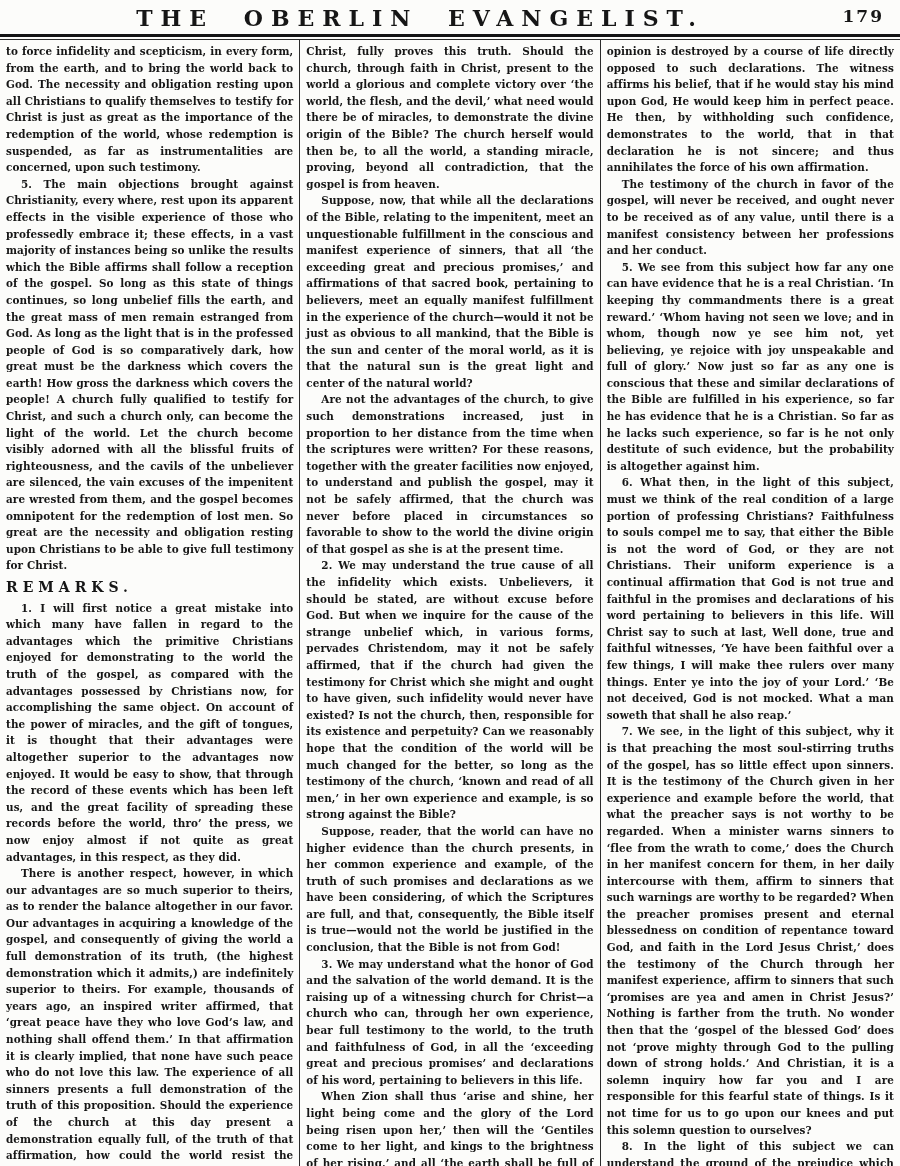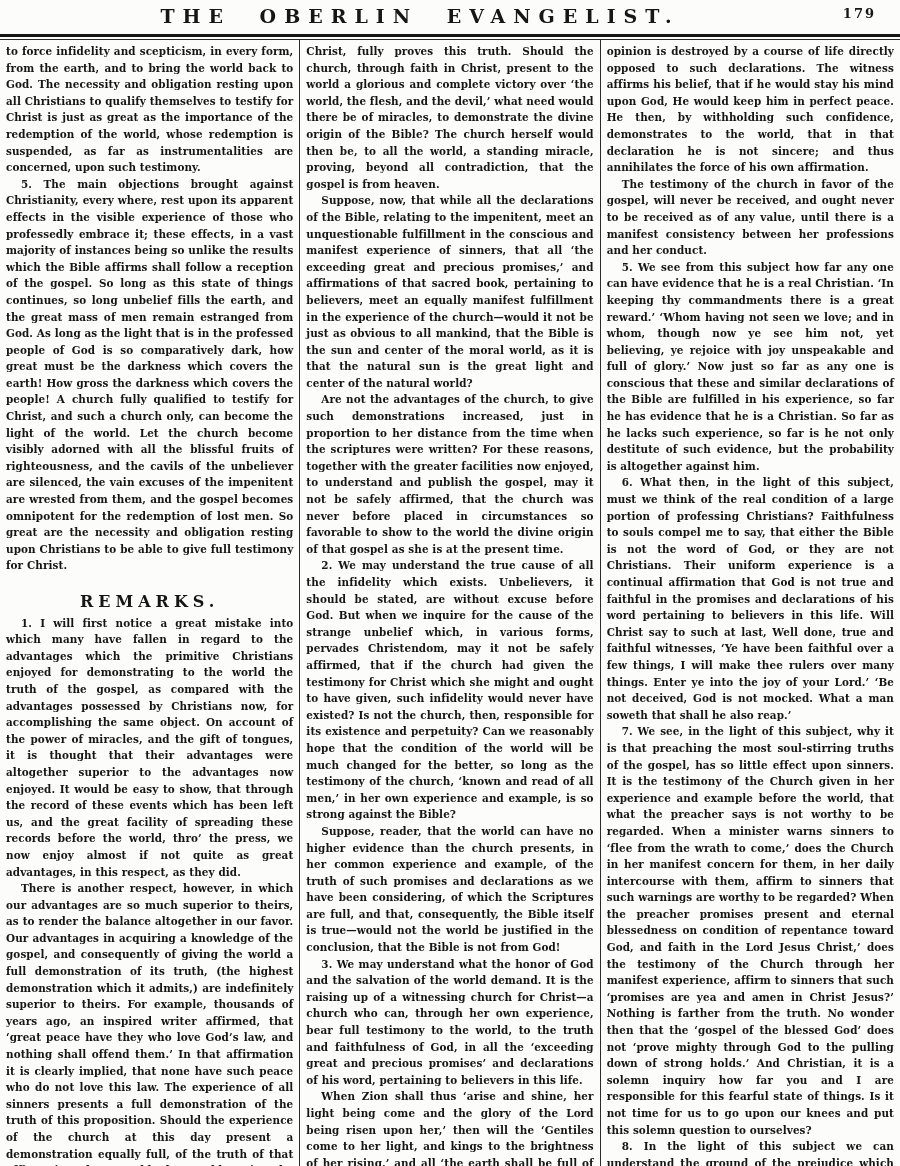--- a/index.html
+++ b/index.html
@@ -18,32 +18,32 @@
     overflow: hidden;
   }
   
   .masthead {
     position: relative;
     height: 29px;
     padding-top: 5px;
   }
   .masthead-title {
     text-align: center;
-    font-size: 19px;
+    font-size: 22px;
     font-weight: bold;
     letter-spacing: 8px;
     word-spacing: 14px;
     white-space: nowrap;
     margin-right: 60px;
   }
   .page-number {
     position: absolute;
     top: 6px;
-    right: 24px;
-    font-size: 13px;
+    right: 16px;
+    font-size: 17px;
     font-weight: bold;
     letter-spacing: 2px;
   }
   .double-rule { margin: 0 0 0 0; }
   .double-rule .thick { height: 3px; background: #141414; }
   .double-rule .gap   { height: 2px; }
   .double-rule .thin  { height: 1px; background: #2a2a2a; }
   
   .columns {
     display: flex;
@@ -64,23 +64,23 @@
     background: #2b2b2b;
     flex: 0 0 1px;
   }
   .col p {
     margin: 0;
     text-indent: 15px;
     font-weight: bold;
   }
   .col p.flush { text-indent: 0; }
   .col h3.heading {
-    margin: 20px 0 4px 0;
-    text-align: center;
-    font-size: 16px;
+    margin: 5px 0 4px 0;
+    text-align: left;
+    font-size: 14px;
     font-weight: bold;
     letter-spacing: 5px;
     text-indent: 0;
   }
 </style>
 </head>
 <body>
 
 <div class="page">
 

